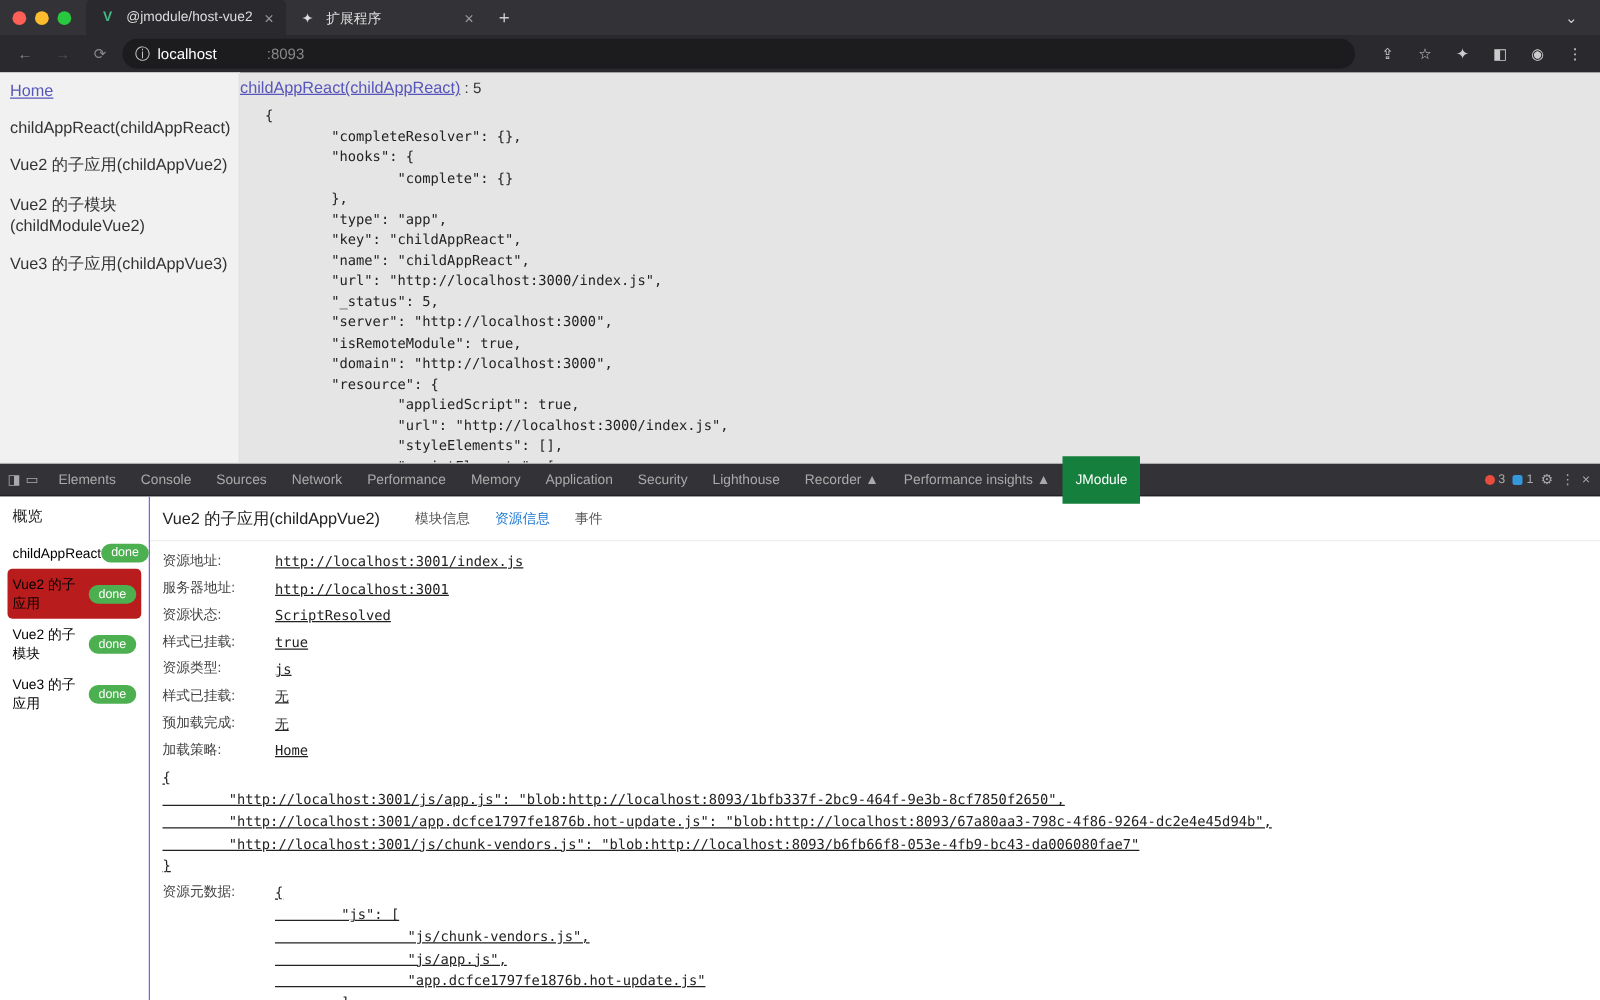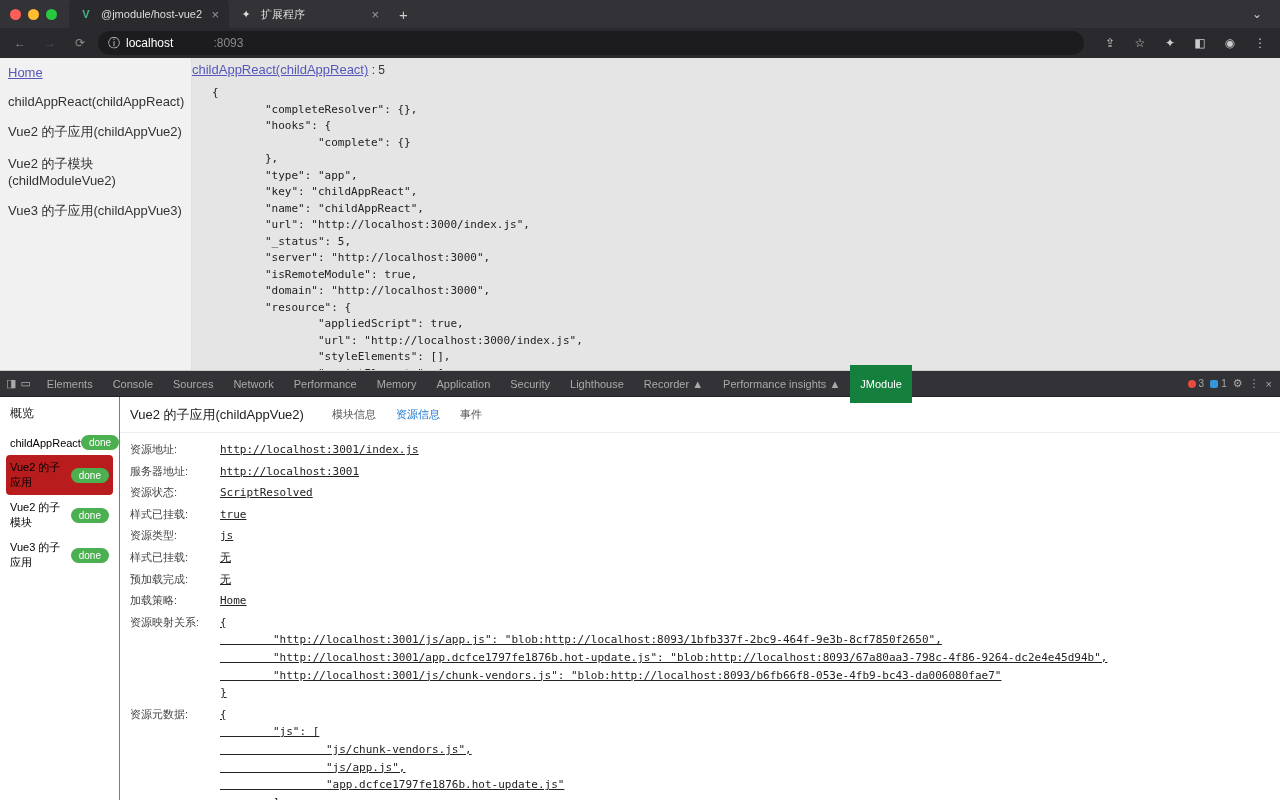--- a/index.html
+++ b/index.html
@@ -236,21 +236,20 @@
           </div>
         <div class="dt-row">
             <span class="dt-label">预加载完成:</span>
             <span class="dt-value">无</span>
           </div>
         <div class="dt-row">
             <span class="dt-label">加载策略:</span>
             <span class="dt-value">Home</span>
           </div>
         <div class="dt-row">
-            <span class="dt-label">资源映射关系:</span>
             <span class="dt-value">{
         "http://localhost:3001/js/app.js": "blob:http://localhost:8093/1bfb337f-2bc9-464f-9e3b-8cf7850f2650",
         "http://localhost:3001/app.dcfce1797fe1876b.hot-update.js": "blob:http://localhost:8093/67a80aa3-798c-4f86-9264-dc2e4e45d94b",
         "http://localhost:3001/js/chunk-vendors.js": "blob:http://localhost:8093/b6fb66f8-053e-4fb9-bc43-da006080fae7"
 }</span>
           </div>
         <div class="dt-row">
             <span class="dt-label">资源元数据:</span>
             <span class="dt-value">{
         "js": [

